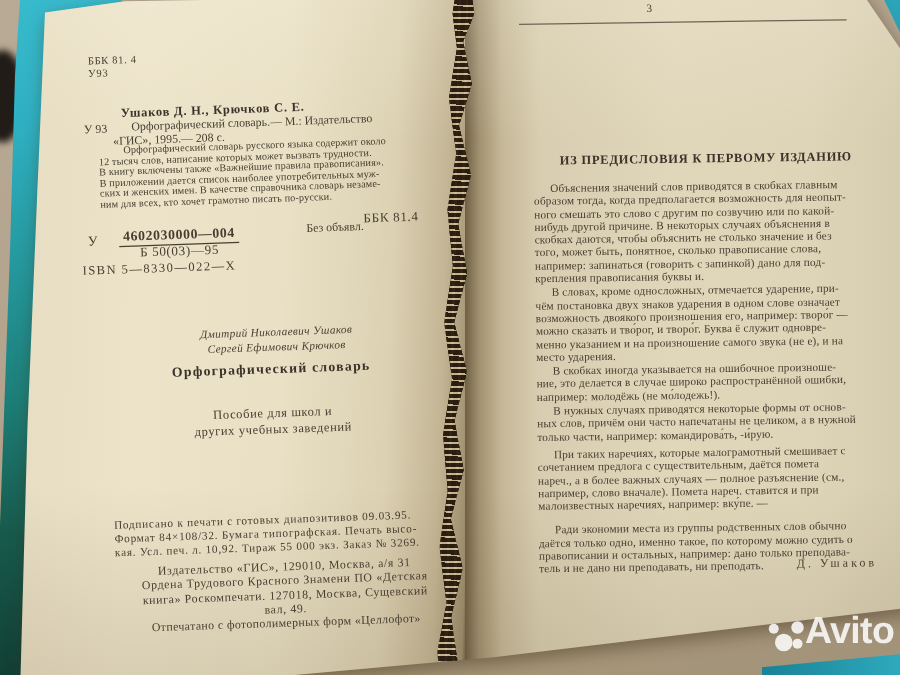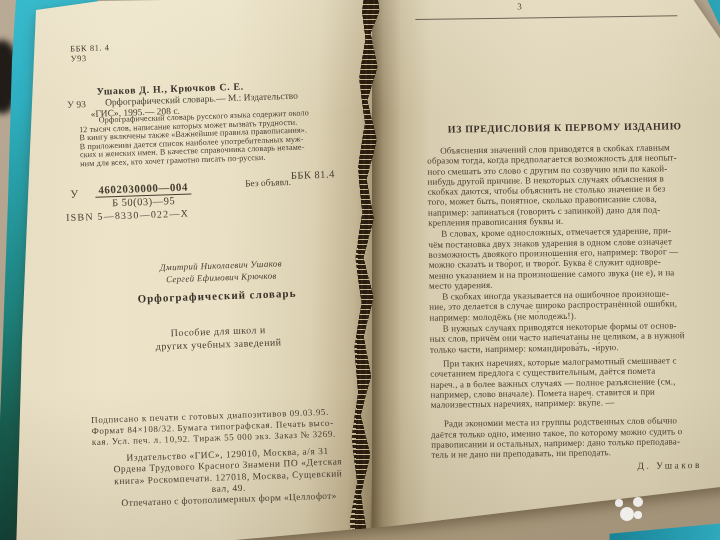--- a/index.html
+++ b/index.html
@@ -87,21 +87,21 @@
   .lp-note{left:10px;top:458px;width:290px;text-align:center;font-size:9.5px;letter-spacing:.3px;}
 
   .rp-pageno{left:104px;top:3px;font-size:9px;}
   .rp-rule{left:2px;top:19px;width:262px;height:1px;background:#6e6455;}
   .rp-heading{left:33px;top:124px;font-size:10px;letter-spacing:.6px;}
   .rp-paras{left:12px;top:146px;width:302px;font-size:9px;line-height:10.3px;letter-spacing:.15px;}
   .rp-paras .para+.para{margin-top:1px;}
   .rp-paras .para:nth-child(5){margin-top:4px;}
   .rp-paras .para:nth-child(6){margin-top:9px;}
   .rp-paras .t-line.first{padding-left:13px;}
-  .rp-sign{left:218px;top:464px;font-size:9.5px;letter-spacing:2.5px;}
+  .rp-sign{left:218px;top:450px;font-size:9.5px;letter-spacing:2.5px;}
 
   
   .watermark{left:556px;top:486px;width:164px;height:50px;z-index:5;}
   .wm-text{position:absolute;left:88px;top:2px;font-family:"Liberation Sans",sans-serif;font-weight:bold;
     font-size:30px;color:rgba(255,255,255,.85);letter-spacing:-.5px;}
   .wm-dot{position:absolute;border-radius:50%;background:rgba(255,255,255,.85);}
   .wm-d1{left:59px;top:13px;width:8px;height:8px;}
   .wm-d2{left:64px;top:21px;width:14px;height:14px;}
   .wm-d3{left:77px;top:11px;width:10px;height:10px;}
   .wm-d4{left:78px;top:25px;width:8px;height:8px;}
@@ -219,13 +219,14 @@
       </div>
     </div>
   <div class="abs rp-sign">Д. Ушаков</div>
 </div>
 
 <div class="abs watermark">
   <span class="wm-dot wm-d1"></span>
   <span class="wm-dot wm-d2"></span>
   <span class="wm-dot wm-d3"></span>
   <span class="wm-dot wm-d4"></span>
+  <span class="wm-text">Avito</span>
 </div>
 
 </body></html>

